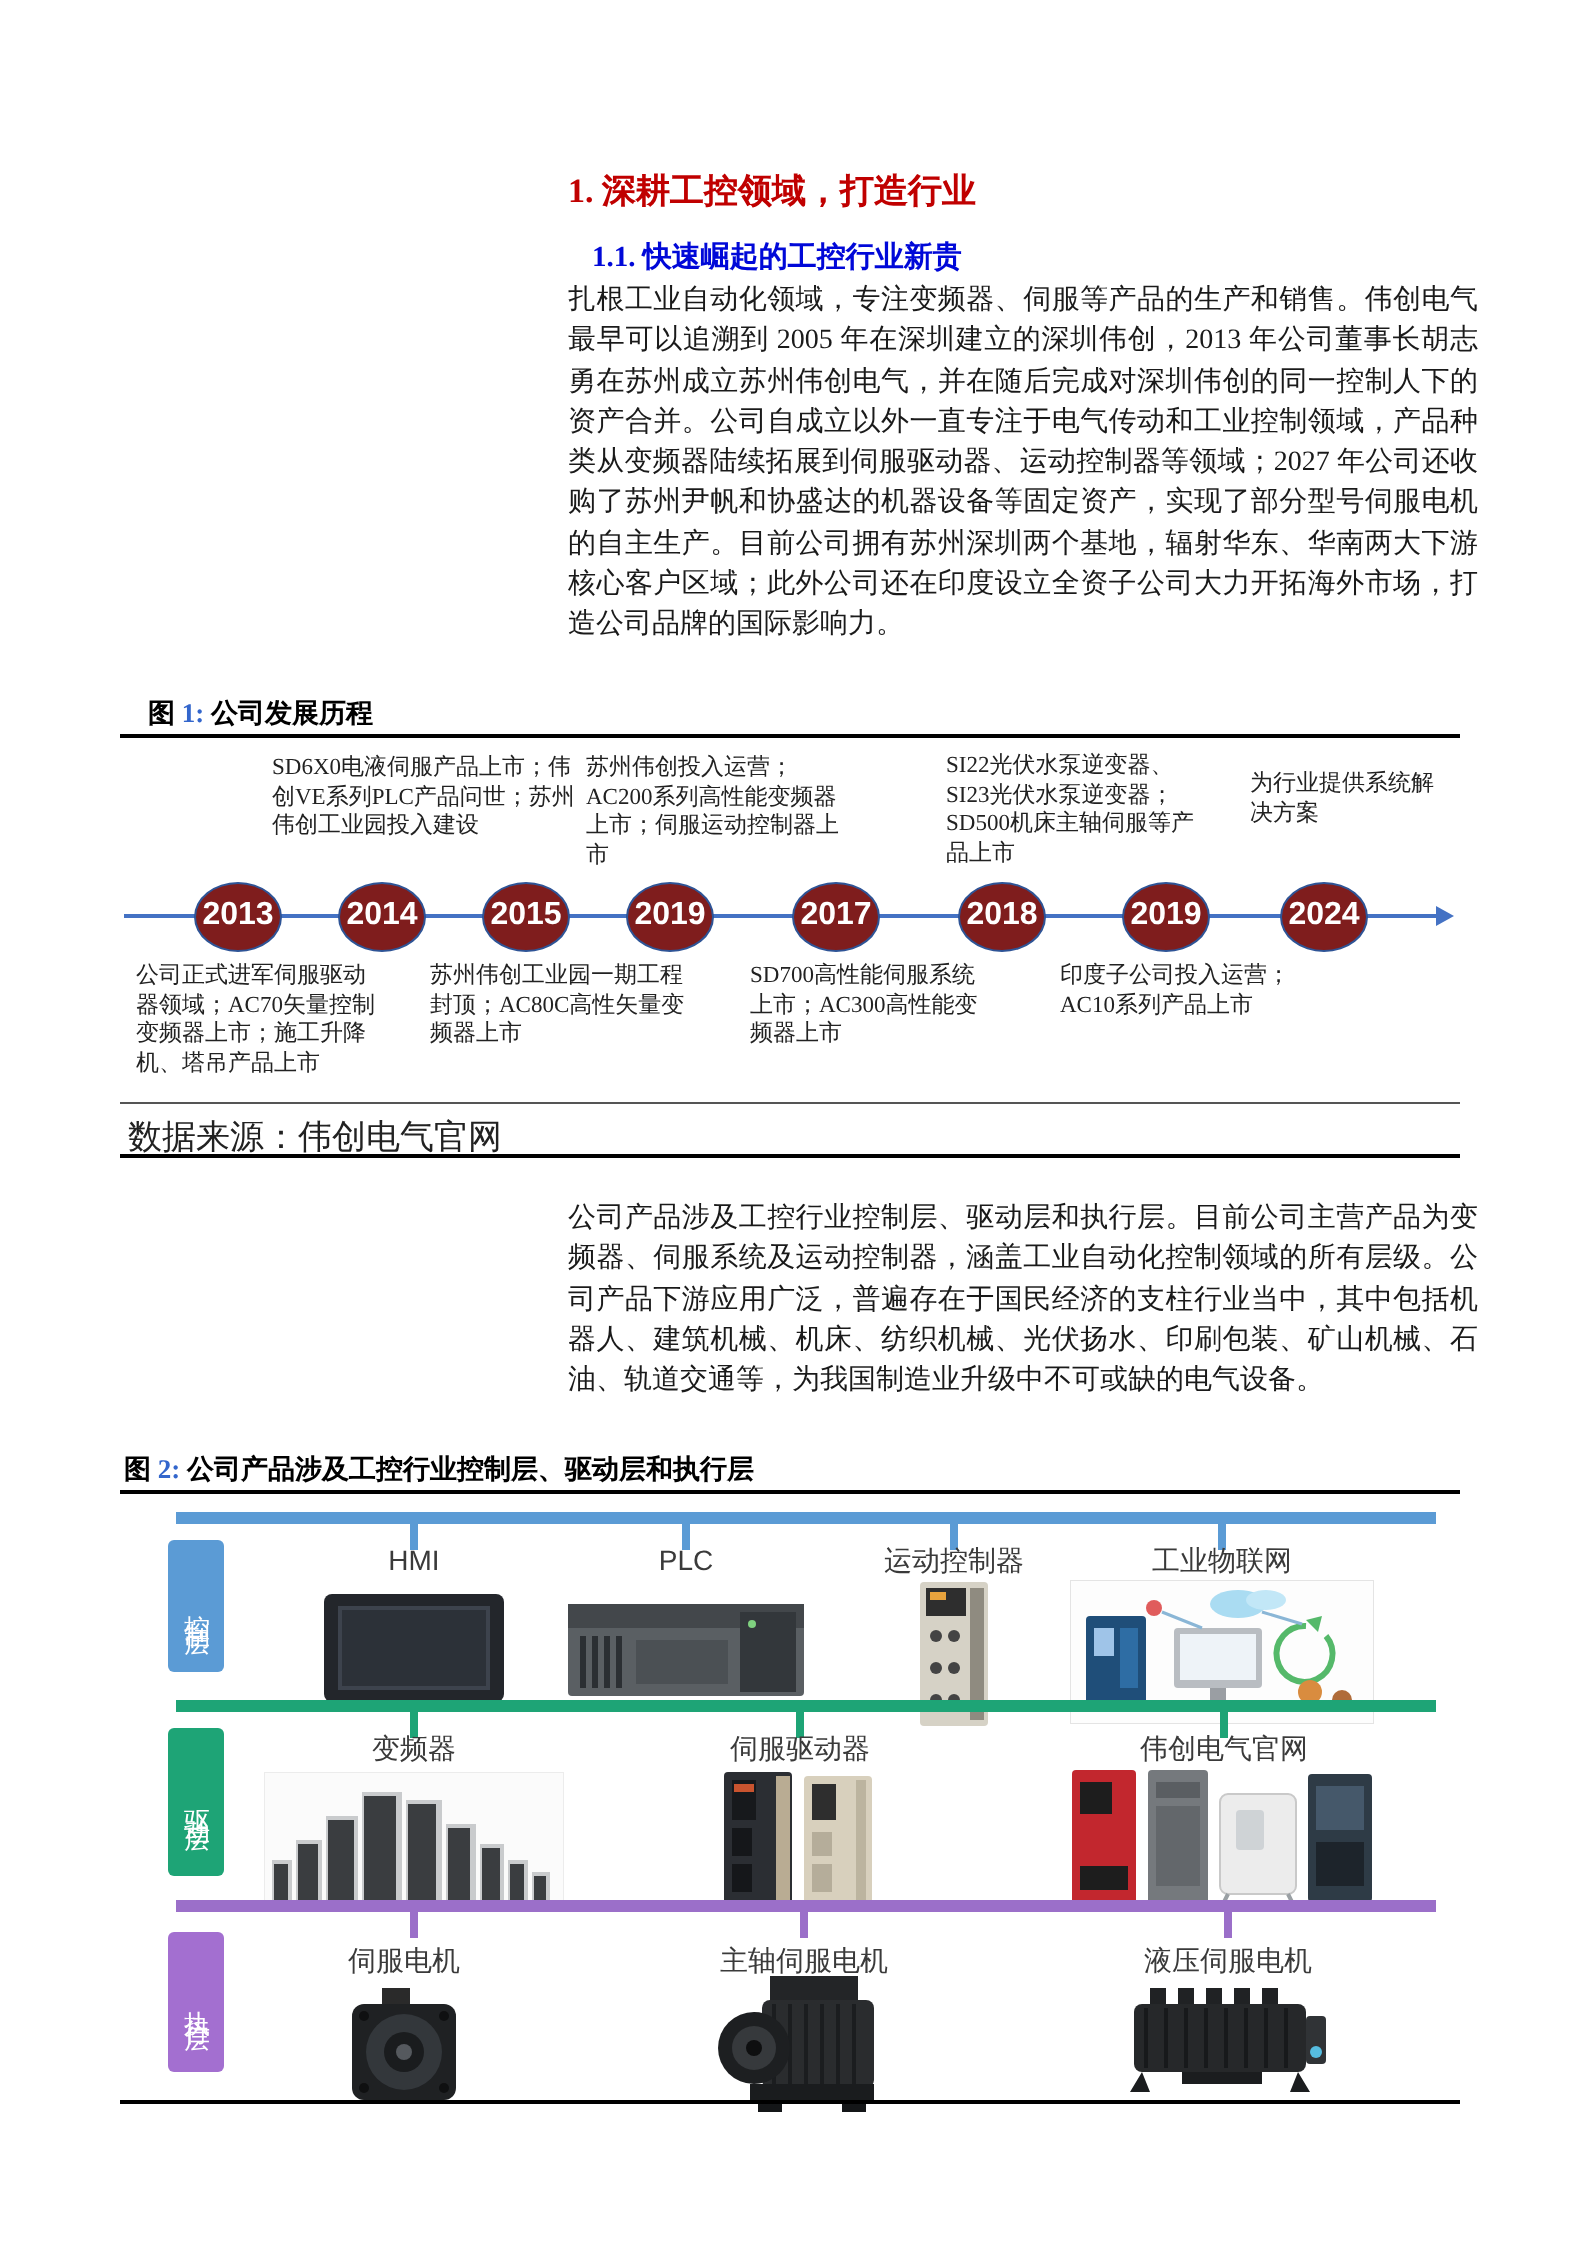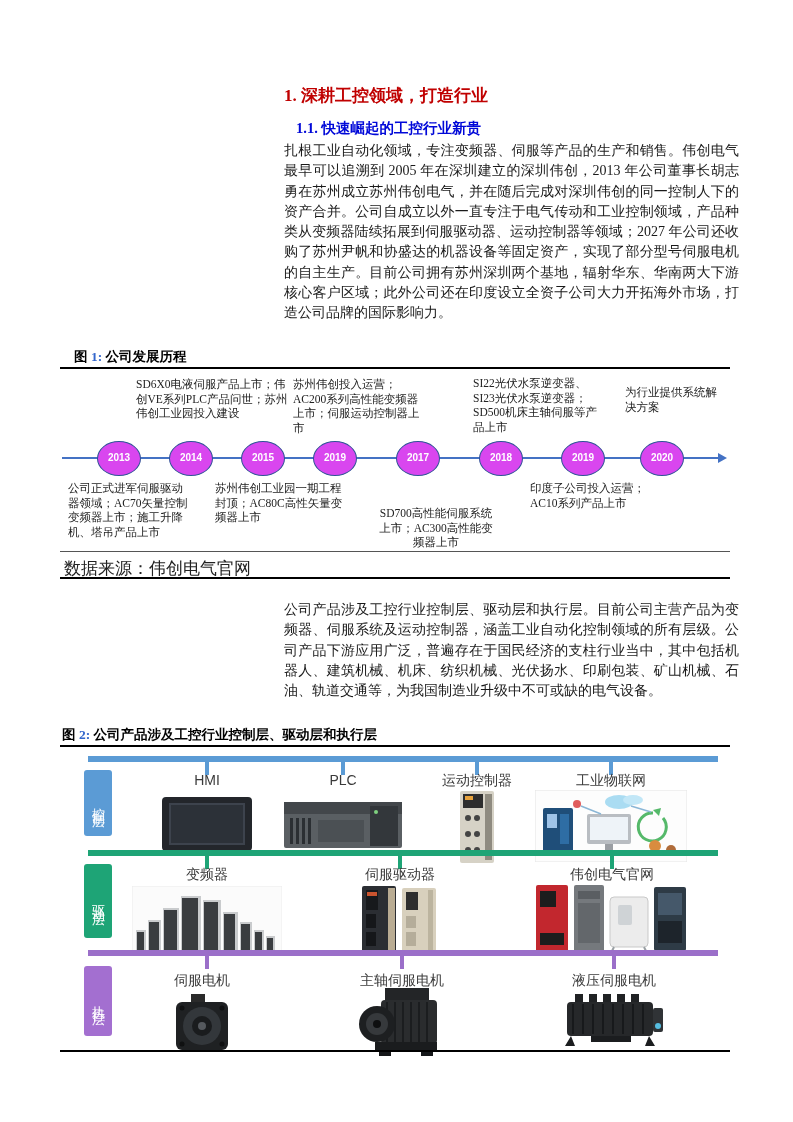--- a/index.html
+++ b/index.html
@@ -13,22 +13,22 @@
   .body-par{width:455px;font-size:14px;line-height:20.3px;text-align:justify;}
   .body-par .lead{font-weight:normal;}
   .fig-caption{font-size:13.5px;font-weight:bold;color:#000;}
   .fig-caption .num{color:#3366cc;font-weight:bold;}
   .rule-thick{height:2px;background:#000;}
   .rule-thin{height:1px;background:#555;}
   .tl-label{font-size:11.5px;line-height:14.5px;color:#222;}
   .tl-line{height:2px;background:#4472c4;}
   .tl-arrow{width:0;height:0;border-left:9px solid #4472c4;border-top:5px solid transparent;border-bottom:5px solid transparent;}
   .tl-year{
-    width:42px;height:33px;border-radius:50%;background:#d946ef;border:1px solid #2e5496;
-    color:#fff;font-size:10px;font-weight:bold;text-align:center;line-height:31px;
+    width:42px;height:33px;border-radius:50%;background:#7f1d1d;border:1px solid #2e5496;
+    color:#fff;font-size:16px;font-weight:bold;text-align:center;line-height:31px;
     font-family:"Liberation Sans","DejaVu Sans",sans-serif;transform:translateX(-50%);
   }
   .src{font-size:17px;color:#222;}
   .layer-box{
     width:28px;border-radius:3px;color:#fff;display:flex;align-items:center;justify-content:center;
     font-family:"Liberation Sans","DejaVu Sans",sans-serif;font-size:13px;
   }
   .layer-box span{writing-mode:vertical-rl;text-orientation:upright;letter-spacing:4px;}
   .bar{height:6px;}
   .tick{width:4px;height:13px;transform:translateX(-50%);}
@@ -63,25 +63,25 @@
 
   <div class="abs tl-line" style="left:62px;top:457px;width:656px;"></div>
   <div class="abs tl-arrow" style="left:718px;top:453px;"></div>
   <div class="abs tl-year" style="left:119px;top:441px;">2013</div>
   <div class="abs tl-year" style="left:191px;top:441px;">2014</div>
   <div class="abs tl-year" style="left:263px;top:441px;">2015</div>
   <div class="abs tl-year" style="left:335px;top:441px;">2019</div>
   <div class="abs tl-year" style="left:418px;top:441px;">2017</div>
   <div class="abs tl-year" style="left:501px;top:441px;">2018</div>
   <div class="abs tl-year" style="left:583px;top:441px;">2019</div>
-  <div class="abs tl-year" style="left:662px;top:441px;">2020</div>
+  <div class="abs tl-year" style="left:662px;top:441px;">2024</div>
 
   <div class="abs tl-label" style="left:68px;top:481px;width:122px;">公司正式进军伺服驱动器领域；AC70矢量控制变频器上市；施工升降机、塔吊产品上市</div>
   <div class="abs tl-label" style="left:215px;top:481px;width:136px;">苏州伟创工业园一期工程封顶；AC80C高性矢量变频器上市</div>
-  <div class="abs tl-label" style="left:375px;top:506px;width:122px;text-align:center;">SD700高性能伺服系统上市；AC300高性能变频器上市</div>
+  <div class="abs tl-label" style="left:375px;top:481px;width:122px;">SD700高性能伺服系统上市；AC300高性能变频器上市</div>
   <div class="abs tl-label" style="left:530px;top:481px;width:122px;">印度子公司投入运营；AC10系列产品上市</div>
 
   <div class="abs rule-thin" style="left:60px;top:551px;width:670px;"></div>
   <div class="abs src" style="left:64px;top:557px;">数据来源：伟创电气官网</div>
   <div class="abs rule-thick" style="left:60px;top:577px;width:670px;"></div>
 
   <div class="abs body-par" style="left:284px;top:600px;"><span class="lead">公司产品涉及工控行业控制层、驱动层和执行层。</span><span>目前公司主营产品为变频器、伺服系统及运动控制器，涵盖工业自动化控制领域的所有层级。公司产品下游应用广泛，普遍存在于国民经济的支柱行业当中，其中包括机器人、建筑机械、机床、纺织机械、光伏扬水、印刷包装、矿山机械、石油、轨道交通等，为我国制造业升级中不可或缺的电气设备。</span></div>
 
   <div class="abs fig-caption" style="left:62px;top:726px;">
     <span>图</span>

